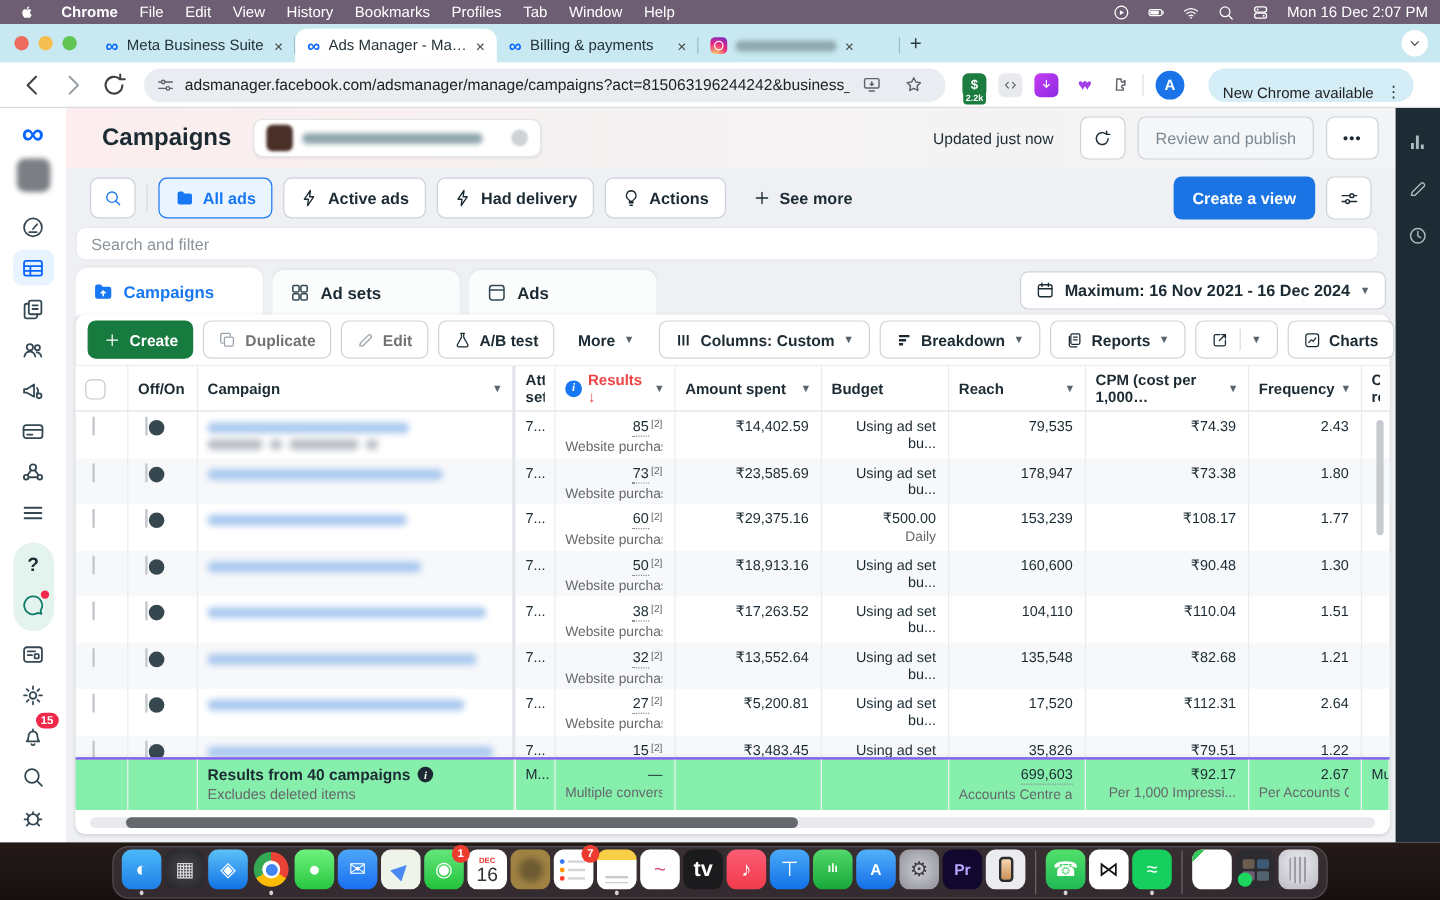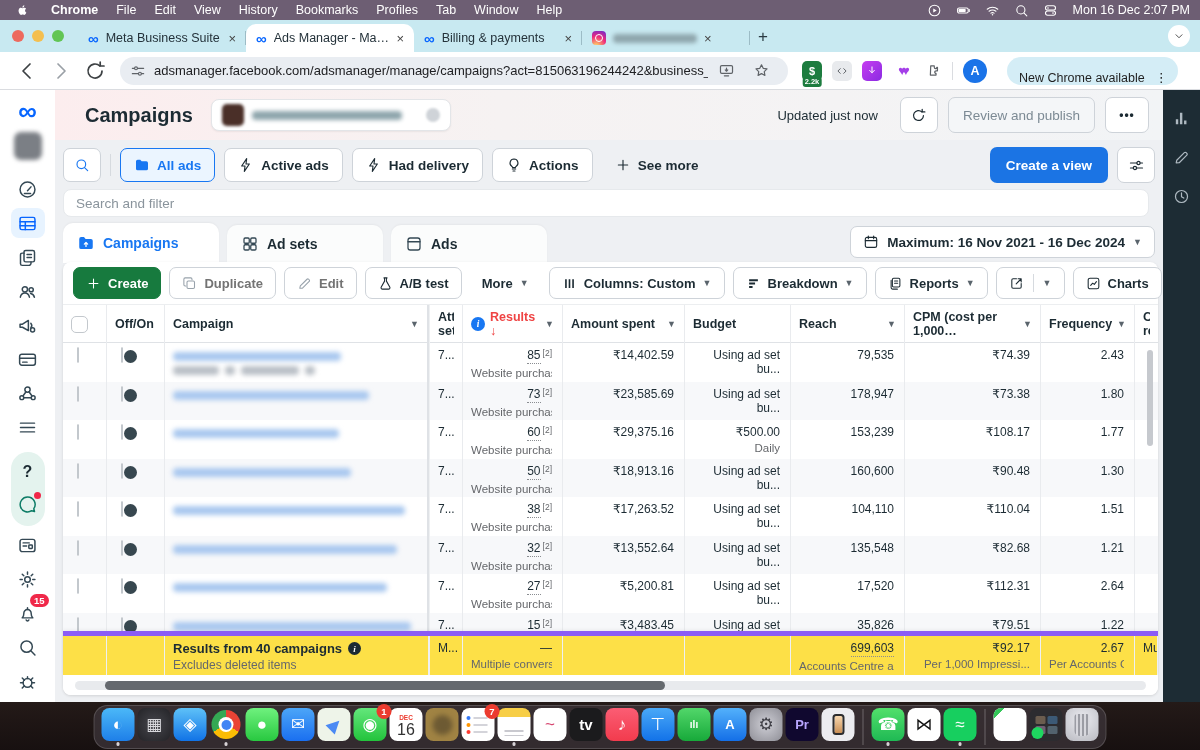--- a/index.html
+++ b/index.html
@@ -83,21 +83,21 @@
   .acctpill .av{width:22px;height:22px;border-radius:5px;background:#4a2f28;filter:blur(1.5px);}
   .acctpill .nm{width:150px;}
   .acctpill .x{margin-left:auto;width:14px;height:14px;border-radius:50%;background:#cfd3d8;filter:blur(1px);}
   #appheader .spacer{flex:1;}
   .updated{font-size:13px;color:#1c2b33;margin-right:12px;white-space:nowrap;}
   .hbtn{height:36px;border:1px solid #ced3d9;background:#f4f6f8;border-radius:7px;display:flex;align-items:center;justify-content:center;font-size:13.5px;color:#7c8a94;padding:0 14px;margin-left:10px;white-space:nowrap;}
   .hbtn .ic{width:17px;height:17px;color:#1c2b33;}
   .hbtn.iconbtn{width:38px;padding:0;background:#fff;}
   .hbtn.dots{width:44px;padding:0;background:#fff;color:#1c2b33;font-weight:bold;letter-spacing:1px;font-size:12px;}
 
-  #filterrow{position:absolute;top:58px;left:0;width:100%;height:34px;display:flex;align-items:center;padding:0 8px;}
+  #filterrow{position:absolute;top:58px;left:0;width:100%;height:34px;display:flex;align-items:center;padding:0 20px;}
   .fbtn{height:34px;border:1px solid #ced3d9;background:#fff;border-radius:7px;display:flex;align-items:center;gap:7px;font-size:13.5px;font-weight:bold;color:#1c2b33;padding:0 13px;margin-right:9px;white-space:nowrap;}
   .fbtn .ic{width:16px;height:16px;}
   .fbtn.srch{width:38px;justify-content:center;padding:0;color:#1c2b33;}
   .fbtn.activepill{border-color:#1877f2;background:#ebf5ff;color:#1877f2;}
   .fbtn.activepill .ic{color:#1877f2;}
   .fbtn.ghost{border:none;background:transparent;font-weight:bold;}
   .fdiv{width:1px;height:22px;background:#d6dadf;margin:0 9px 0 0;}
   #filterrow .spacer{flex:1;}
   .bluebtn{height:36px;background:#1b74e4;color:#fff;border-radius:7px;display:flex;align-items:center;font-size:13.5px;font-weight:bold;padding:0 16px;margin-right:9px;}
   .slidersbtn{width:38px;height:36px;border:1px solid #ced3d9;background:#fff;border-radius:7px;display:flex;align-items:center;justify-content:center;color:#1c2b33;}
@@ -146,21 +146,21 @@
   #tbody{position:absolute;top:81px;left:0;width:100%;height:288px;overflow:hidden;}
   #tbody .trow{height:38.5px;}
   #tbody .trow.alt{background:#f7f8fa;}
   .ckbox{width:17px;height:17px;border:1px solid #c3c8cd;border-radius:5px;background:#fff;margin:3px 0 0 6px;}
   .toggle{width:33px;height:19px;border:1px solid #c3c8cd;border-radius:10px;background:#fff;position:relative;margin:3px 0 0 6px;}
   .toggle .knob{position:absolute;left:2px;top:2px;width:13px;height:13px;border-radius:50%;background:#37474f;}
   .blur{background:#a9c8ef;filter:blur(2.5px);height:9px;border-radius:4px;margin-top:4px;}
   .blur.grey{background:#b9bfc6;}
   .resnum{display:inline-block;border-bottom:1px dotted #8a8d91;padding-bottom:1px;}
   .supref{font-size:8.5px;color:#65676b;vertical-align:top;margin-left:2px;}
-  #tfoot{position:absolute;top:369px;left:0;width:100%;height:44px;border-top:5px solid #8b5cf6;background:#fde047;box-shadow:0 -2px 3px rgba(0,0,0,.04);}
+  #tfoot{position:absolute;top:369px;left:0;width:100%;height:44px;border-top:2px solid #8b5cf6;background:#86efac;box-shadow:0 -2px 3px rgba(0,0,0,.04);}
   #tfoot .trow{height:44px;}
   #tfoot .cell{border-right:1px solid #eef0f2;}
   .ftitle{font-size:13px;font-weight:bold;display:flex;align-items:center;gap:6px;white-space:nowrap;}
   .infodark{width:13px;height:13px;border-radius:50%;background:#1c2b33;color:#fff;font-size:9px;font-weight:bold;display:inline-flex;align-items:center;justify-content:center;font-family:"Liberation Serif",serif;font-style:italic;flex:none;}
   .fsub{color:#65676b;font-size:12px;margin-top:2px;}
   #hscroll{position:absolute;top:413px;left:0;width:100%;height:20px;border-radius:0 0 8px 8px;background:#fff;display:flex;align-items:center;padding:0 12px;}
   #hscroll .track{position:relative;width:100%;height:9px;border-radius:5px;background:#e8eaed;}
   #hscroll .thumb{position:absolute;left:30px;top:0;width:560px;height:9px;border-radius:5px;background:#65696e;}
   #vscroll{position:absolute;right:5px;top:88px;width:6px;height:96px;border-radius:3px;background:#c6c9ce;}
 
@@ -1102,21 +1102,21 @@
           <span class="dkdot"></span>
         </div>
         <div class="dkwrap">
           <div class="dktile" style="background: rgb(255, 255, 255); color: rgb(214, 69, 111);">
             <span>~</span>
           </div>
           <span class="dkdot hide"></span>
         </div>
         <div class="dkwrap">
           <div class="dktile" style="background: rgb(27, 27, 29); color: rgb(255, 255, 255);">
-            <span style="font-size: 15px; font-weight: bold;">tv</span>
+            <span style="font-size: 18px; font-weight: bold;">tv</span>
           </div>
           <span class="dkdot hide"></span>
         </div>
         <div class="dkwrap">
           <div class="dktile" style="background: linear-gradient(rgb(251, 93, 116), rgb(242, 59, 77)); color: rgb(255, 255, 255);">
             <span>♪</span>
           </div>
           <span class="dkdot hide"></span>
         </div>
         <div class="dkwrap">

